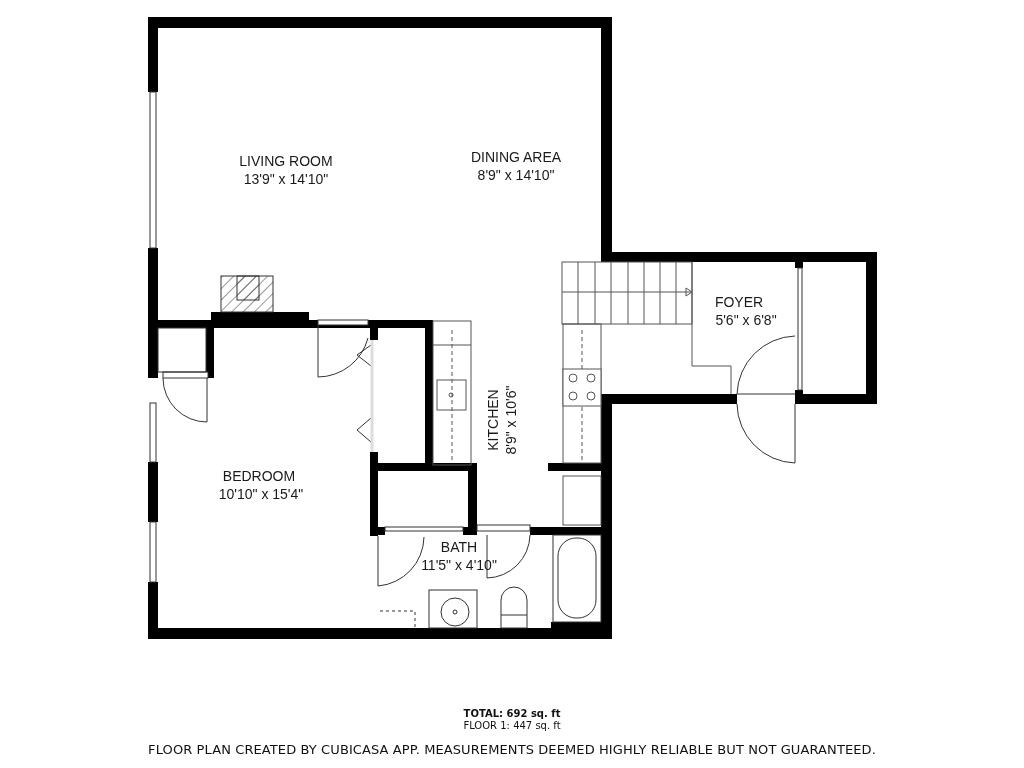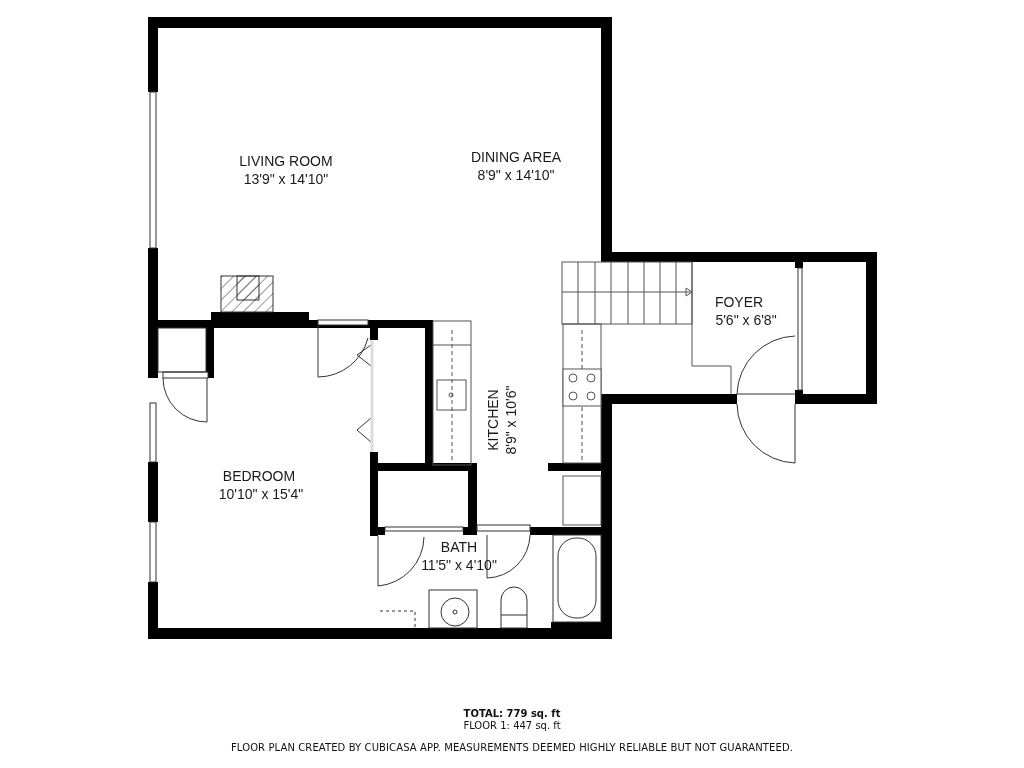--- a/index.html
+++ b/index.html
@@ -2,21 +2,21 @@
 <html><head>
 <meta charset="utf-8">
 <style>
   html,body{margin:0;padding:0;background:#ffffff;}
   body{width:1024px;height:768px;position:relative;overflow:hidden;font-family:"Liberation Sans",sans-serif;}
   #plan{position:absolute;left:0;top:0;width:1024px;height:768px;}
   .room-label{font-family:"Liberation Sans",sans-serif;font-size:14px;fill:#1a1a1a;text-anchor:middle;}
   .footer{position:absolute;left:0;width:1024px;text-align:center;color:#111;font-family:"DejaVu Sans",sans-serif;}
   .total{top:708px;font-size:10px;font-weight:bold;}
   .floor{top:720px;font-size:10px;}
-  .disclaimer{top:742px;font-size:10px;letter-spacing:0.1px;}
+  .disclaimer{top:742px;font-size:13px;letter-spacing:0.1px;}
 </style>
 </head>
 <body>
 
 <svg id="plan" viewBox="0 0 1024 768" xmlns="http://www.w3.org/2000/svg">
   <defs>
     <pattern id="hatch" width="8" height="8" patternUnits="userSpaceOnUse" patternTransform="rotate(45)">
       <line x1="0" y1="0" x2="0" y2="8" stroke="#333" stroke-width="1"></line>
     </pattern>
   </defs>
@@ -153,15 +153,15 @@
     </g>
     <text class="room-label" x="739" y="307">FOYER</text>
     <text class="room-label" x="746" y="325">5'6" x 6'8"</text>
     <text class="room-label" x="259" y="481">BEDROOM</text>
     <text class="room-label" x="261" y="499">10'10" x 15'4"</text>
     <text class="room-label" x="459" y="552">BATH</text>
     <text class="room-label" x="459" y="570">11'5" x 4'10"</text>
   </g>
 </svg>
 
-<div class="footer total">TOTAL: 779 sq. ft</div>
+<div class="footer total">TOTAL: 692 sq. ft</div>
 <div class="footer floor">FLOOR 1: 447 sq. ft</div>
 <div class="footer disclaimer">FLOOR PLAN CREATED BY CUBICASA APP. MEASUREMENTS DEEMED HIGHLY RELIABLE BUT NOT GUARANTEED.</div>
 
 </body></html>

